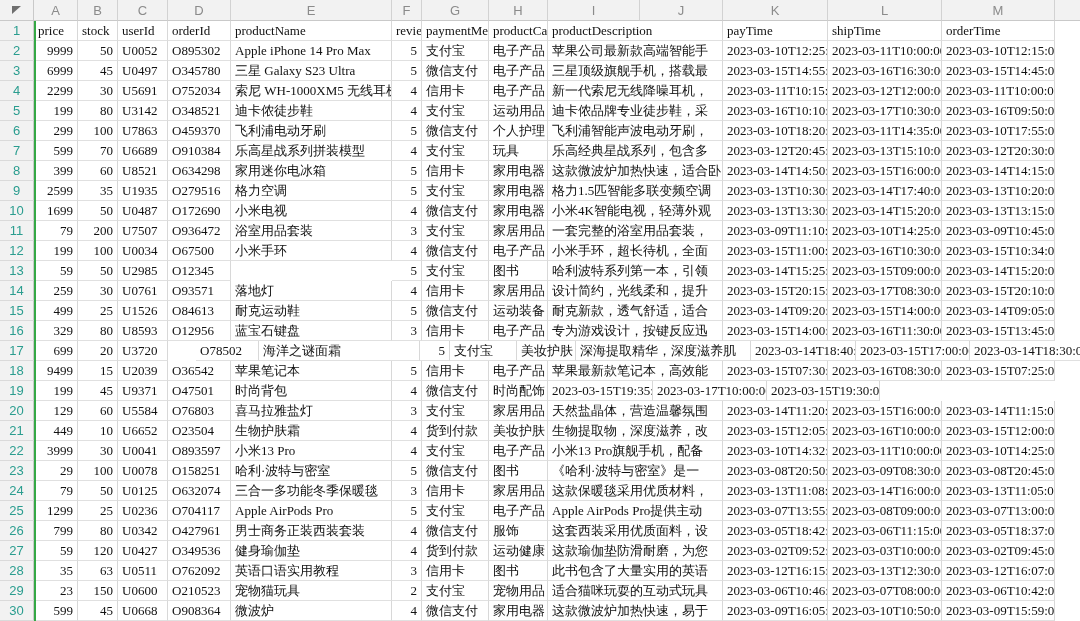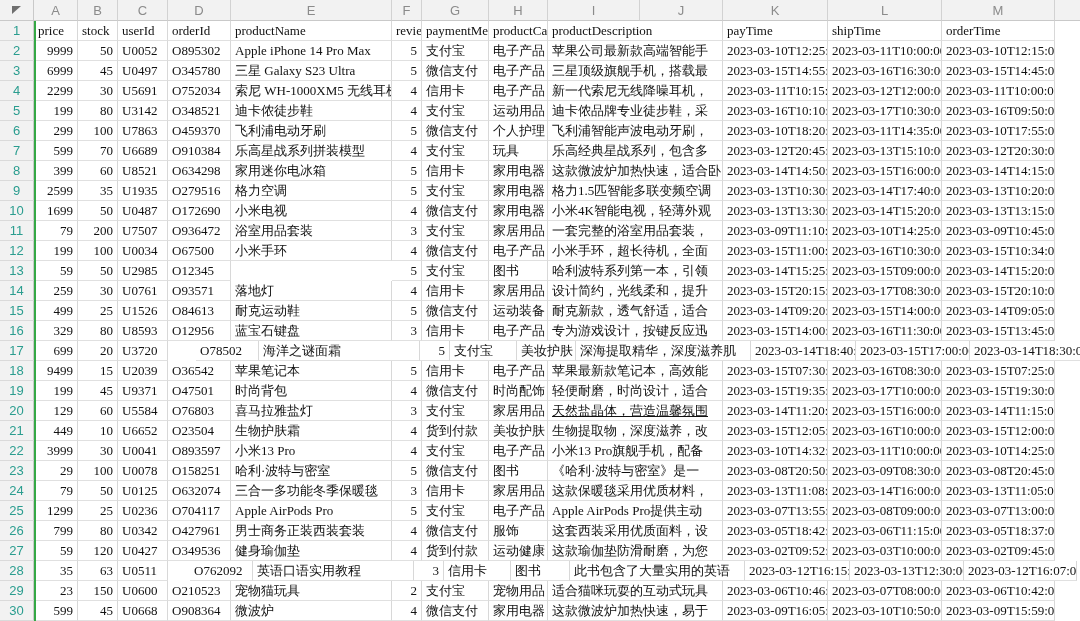--- a/index.html
+++ b/index.html
@@ -391,37 +391,36 @@
       <div class="row">
         <div class="row-hdr">19</div>
         <div class="cell num" style="width: 44px;">199</div>
         <div class="cell num" style="width: 40px;">45</div>
         <div class="cell" style="width: 50px;">U9371</div>
         <div class="cell" style="width: 63px;">O47501</div>
         <div class="cell" style="width: 161px;">时尚背包</div>
         <div class="cell num" style="width: 30px;">4</div>
         <div class="cell" style="width: 67px;">微信支付</div>
         <div class="cell" style="width: 59px;">时尚配饰</div>
-        <div class="cell" style="width: 175px;">轻便耐磨，时尚设计，适合</div>
         <div class="cell" style="width: 105px;">2023-03-15T19:35:00</div>
         <div class="cell" style="width: 114px;">2023-03-17T10:00:00</div>
         <div class="cell" style="width: 113px;">2023-03-15T19:30:00Z</div>
         <div class="cell sliver" style="width: 25px;"></div>
       </div>
       <div class="row">
         <div class="row-hdr">20</div>
         <div class="cell num" style="width: 44px;">129</div>
         <div class="cell num" style="width: 40px;">60</div>
         <div class="cell" style="width: 50px;">U5584</div>
         <div class="cell" style="width: 63px;">O76803</div>
         <div class="cell" style="width: 161px;">喜马拉雅盐灯</div>
         <div class="cell num" style="width: 30px;">3</div>
         <div class="cell" style="width: 67px;">支付宝</div>
         <div class="cell" style="width: 59px;">家居用品</div>
-        <div class="cell" style="width: 175px; text-decoration: underline;">天然盐晶体，营造温馨氛围</div>
+        <div class="cell" style="width: 175px;">天然盐晶体，营造温馨氛围</div>
         <div class="cell" style="width: 105px;">2023-03-14T11:20:00</div>
         <div class="cell" style="width: 114px;">2023-03-15T16:00:00</div>
         <div class="cell" style="width: 113px;">2023-03-14T11:15:00Z</div>
         <div class="cell sliver" style="width: 25px;"></div>
       </div>
       <div class="row">
         <div class="row-hdr">21</div>
         <div class="cell num" style="width: 44px;">449</div>
         <div class="cell num" style="width: 40px;">10</div>
         <div class="cell" style="width: 50px;">U6652</div>
@@ -530,21 +529,21 @@
         <div class="cell" style="width: 105px;">2023-03-02T09:52:00</div>
         <div class="cell" style="width: 114px;">2023-03-03T10:00:00</div>
         <div class="cell" style="width: 113px;">2023-03-02T09:45:00</div>
         <div class="cell sliver" style="width: 25px;"></div>
       </div>
       <div class="row">
         <div class="row-hdr">28</div>
         <div class="cell num" style="width: 44px;">35</div>
         <div class="cell num" style="width: 40px;">63</div>
         <div class="cell" style="width: 50px; font-family: Liberation Serif, serif;">U0511</div>
-        <div class="cell" style="width: 63px; margin-left: 22px;">O762092</div>
+        <div class="cell" style="width: 63px;">O762092</div>
         <div class="cell" style="width: 161px;">英语口语实用教程</div>
         <div class="cell num" style="width: 30px;">3</div>
         <div class="cell" style="width: 67px;">信用卡</div>
         <div class="cell" style="width: 59px;">图书</div>
         <div class="cell" style="width: 175px;">此书包含了大量实用的英语</div>
         <div class="cell" style="width: 105px;">2023-03-12T16:15:00</div>
         <div class="cell" style="width: 114px;">2023-03-13T12:30:00</div>
         <div class="cell" style="width: 113px;">2023-03-12T16:07:00</div>
         <div class="cell sliver" style="width: 25px;"></div>
       </div>

